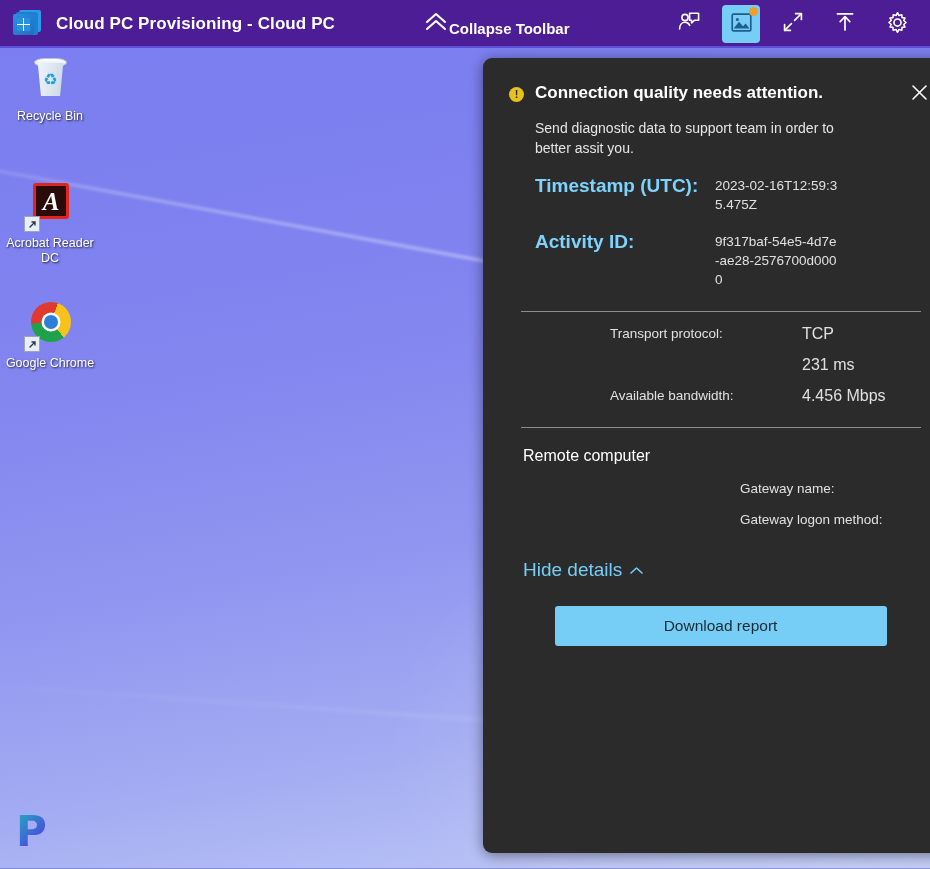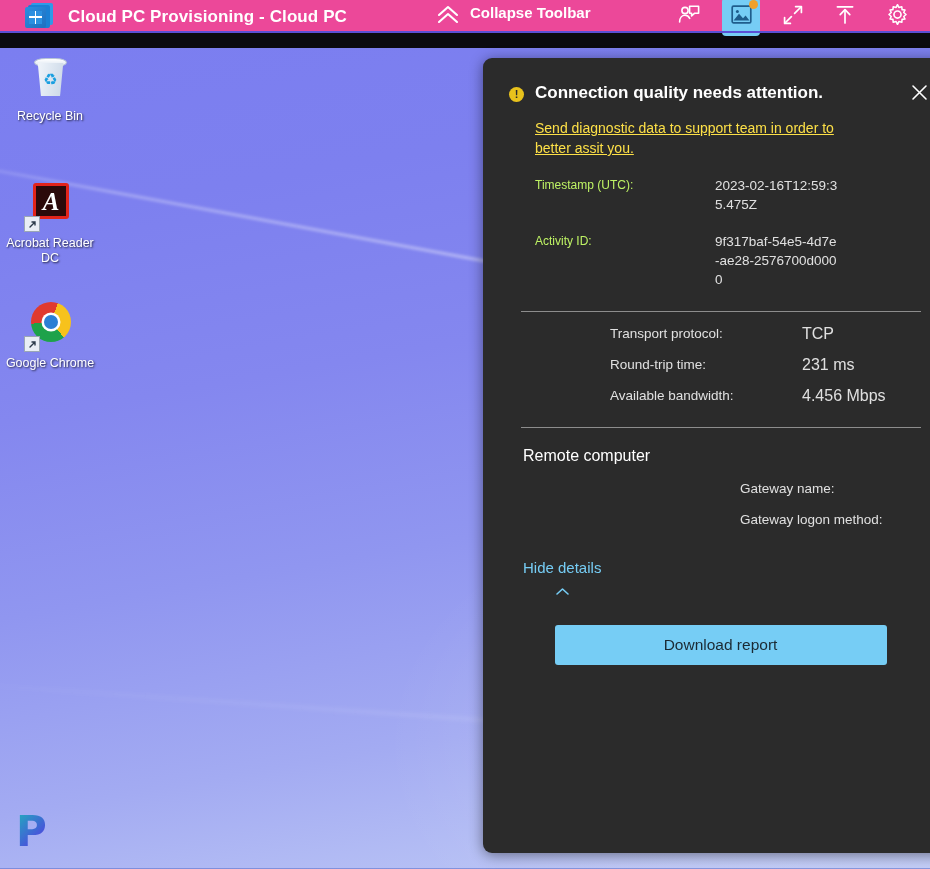--- a/index.html
+++ b/index.html
@@ -74,26 +74,25 @@
     position: absolute;
     left: 0; bottom: 0;
     width: 100%; height: 1px;
     background: rgba(90,110,200,0.55);
   }
 
   
   .toolbar {
     position: absolute;
     left: 0; top: 0;
-    width: 930px; height: 33px;
-    background: #ec4899;
+    width: 930px; height: 48px;
+    background: #4c1d95;
     display: flex;
     align-items: center;
     z-index: 20;
-    padding-left: 12px;
   }
   .toolbar::after {
     content: "";
     position: absolute;
     left: 0; bottom: 0; width: 100%; height: 2px;
     background: #5b4fd6;
   }
 
   .tb-logo {
     width: 30px; height: 30px;
@@ -142,22 +141,21 @@
     margin-left: 14px;
     color: #ffffff;
     font-size: 17px;
     font-weight: bold;
     letter-spacing: .1px;
     white-space: nowrap;
   }
 
   .tb-collapse {
     display: flex;
-    align-items: flex-start;
-    gap: 9px;
+    align-items: flex-end;
     margin-left: 88px;
     cursor: pointer;
   }
   .tb-collapse .label {
     color: #ffffff;
     font-size: 15px;
     font-weight: bold;
     white-space: nowrap;
   }
 
@@ -358,38 +356,38 @@
   }
   .dlg-close {
     width: 26px; height: 26px;
     display: flex; align-items: center; justify-content: center;
     cursor: pointer;
     flex: 0 0 auto;
     margin-top: 1px;
   }
 
   .dlg-sub {
-    color: #fde047;
+    color: #e5e5e5;
     font-size: 14px;
     line-height: 20px;
     margin: 11px 0 16px 26px;
     max-width: 330px;
-    text-decoration: underline;
   }
 
   .kv {
     display: flex;
     margin: 18px 0 0 26px;
   }
   .kv .k {
-    color: #bef264;
-    font-size: 12px;
+    color: #7dd3fc;
+    font-size: 19px;
     line-height: 19px;
     width: 180px;
     flex: 0 0 180px;
+    font-weight: bold;
   }
   .kv .v {
     color: #e0e0e0;
     font-size: 13.5px;
     line-height: 19px;
     width: 125px;
     word-break: break-all;
   }
 
   .divider {
@@ -424,23 +422,22 @@
     width: 130px;
     word-break: break-all;
   }
 
   .hide-details {
     display: inline-flex;
     align-items: center;
     gap: 7px;
     margin: 30px 0 0 14px;
     color: #76cdf5;
-    font-size: 15px;
+    font-size: 19px;
     cursor: pointer;
-    flex-direction: column;
   }
 
   .download-btn {
     display: block;
     margin: 25px auto 0 auto;
     width: 332px;
     height: 40px;
     background: #76cdf5;
     border: none;
     border-radius: 3px;
@@ -609,21 +606,20 @@
     </div>
 
     <div class="divider"></div>
 
 
     <div class="row">
       <div class="k">Transport protocol:</div>
       <div class="v">TCP</div>
     </div>
     <div class="row">
-      <div class="k">Round-trip time:</div>
       <div class="v">231 ms</div>
     </div>
     <div class="row">
       <div class="k">Available bandwidth:</div>
       <div class="v">4.456 Mbps</div>
     </div>
 
     <div class="divider"></div>
 
     <div class="section-title">Remote computer</div>

